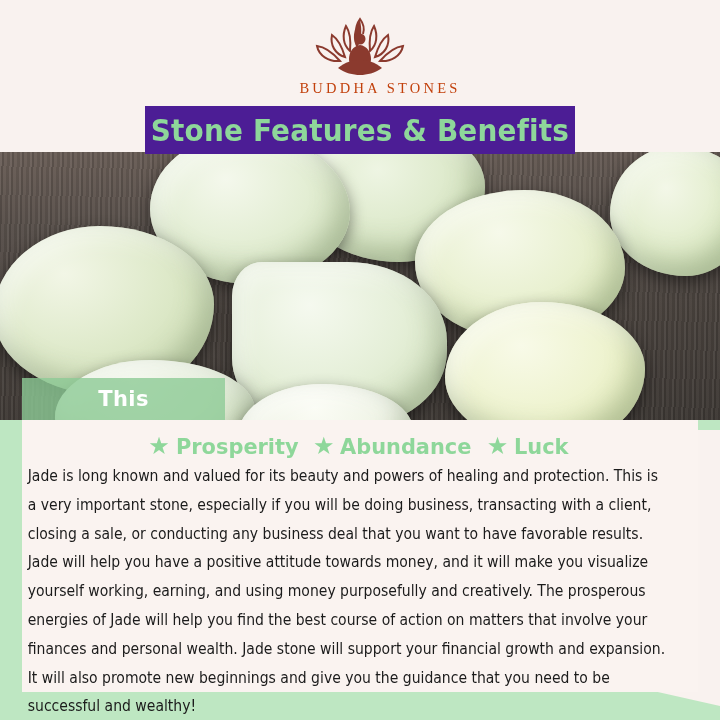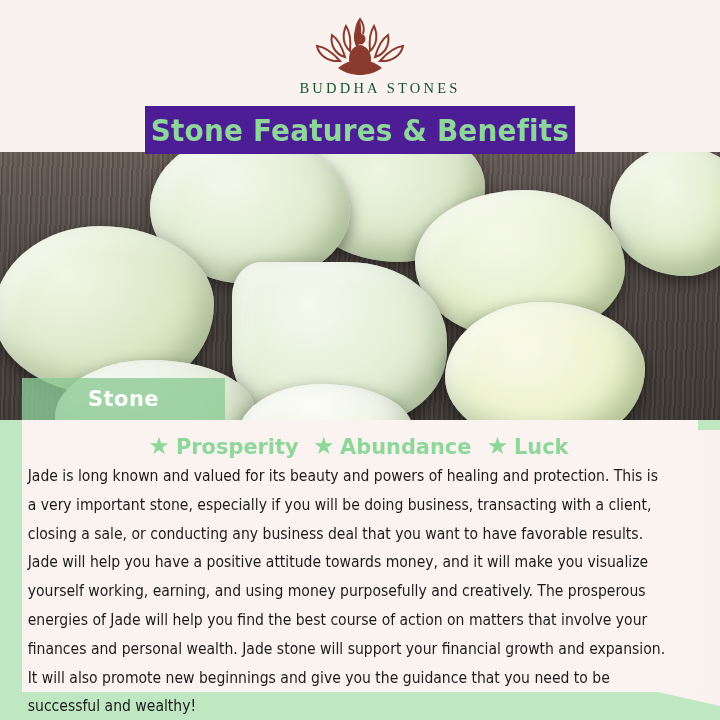--- a/index.html
+++ b/index.html
@@ -46,21 +46,21 @@
 
   
   .header{
     position:absolute; left:0; top:0; width:720px; height:108px;
     z-index:6; display:flex; flex-direction:column;
     align-items:center; justify-content:flex-start; padding-top:16px;
   }
   .logo-mark{ width:110px; height:62px; }
   .brand-name{
     font-family:"Liberation Serif", serif;
-    font-size:14.5px; letter-spacing:3.2px; color:#14532d;
+    font-size:14.5px; letter-spacing:3.2px; color:#c2410c;
     margin-top:2px;
     margin-left:40px;
   }
 
   
   .title-banner{
     position:absolute; left:145px; top:106px; width:430px; height:48px;
     background:#4c1d95; z-index:7;
     display:flex; align-items:center; justify-content:center;
   }
@@ -191,21 +191,21 @@
   <div class="stone s2"></div>
   <div class="stone s5"></div>
   <div class="stone s1"></div>
   <div class="stone s4"></div>
   <div class="stone s6"></div>
   <div class="stone s8"></div>
   <div class="stone s9"></div>
 </div>
 
 <div class="jade-banner">
-  <span class="jade-label">Stone</span>
+  <span class="jade-label">This</span>
 </div>
 
 <div class="body-cream"></div>
 
 <div class="benefits">
   <div class="benefit">
     <span class="star">★</span>
     <span class="benefit-label">Prosperity</span>
   </div>
   <div class="benefit">

